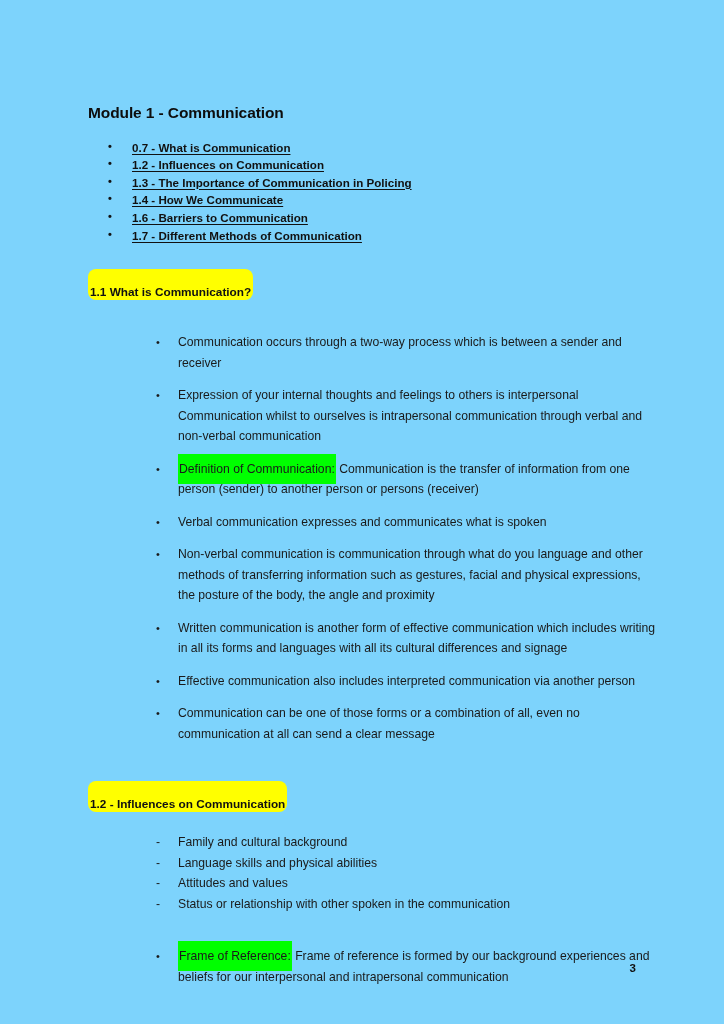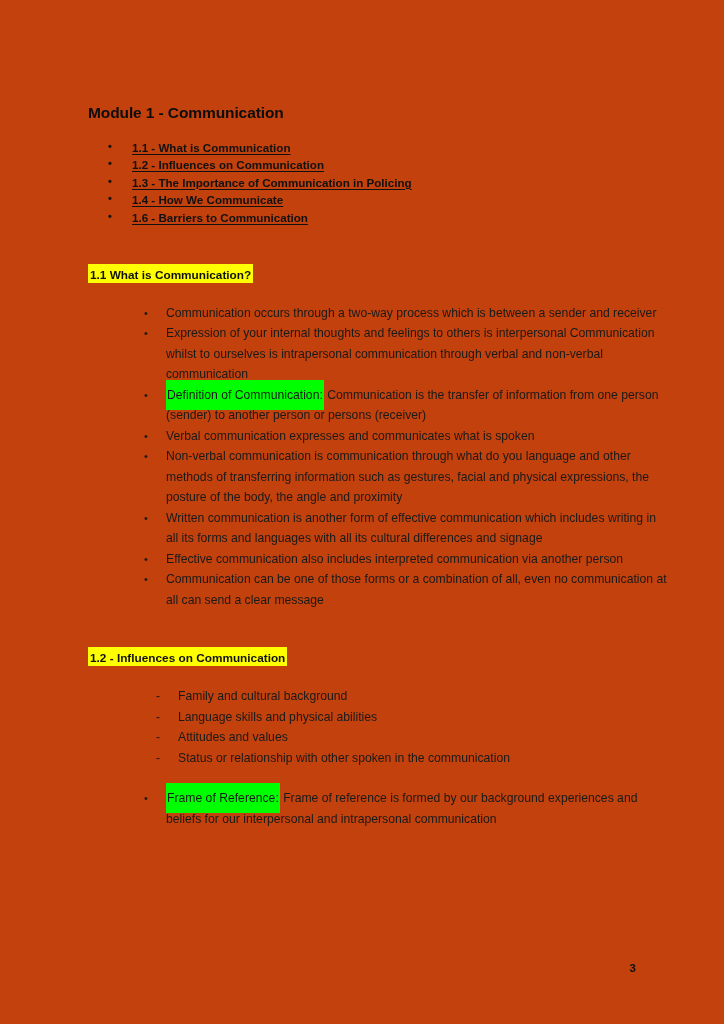--- a/index.html
+++ b/index.html
@@ -8,21 +8,21 @@
     background: #ffffff;
   }
   body {
     font-family: "Liberation Sans", sans-serif;
     color: #111111;
   }
   .page {
     position: relative;
     width: 724px;
     height: 1024px;
-    background: #c2410c;
+    background: #7dd3fc;
     overflow: hidden;
     box-sizing: border-box;
   }
   .content {
     position: absolute;
     left: 88px;
     top: 104px;
     width: 580px;
   }
 
@@ -69,40 +69,41 @@
   .section-heading {
     font-size: 11.8px;
     font-weight: bold;
     line-height: 16px;
     color: #111111;
     margin: 0;
     padding: 0;
   }
   .hl-yellow {
     background: #ffff00;
-    padding: 4px 2px 1px 2px;
+    padding: 16px 2px 1px 2px;
+    border-radius: 8px;
   }
   .hl-green {
     background: #00ff00;
     padding: 8px 1px;
   }
 
   
   ul.bullets {
     list-style: none;
     margin: 0;
     padding: 0;
   }
   ul.bullets > li {
     position: relative;
     padding-left: 78px;
     font-size: 12.2px;
     line-height: 20.5px;
     color: #1a1a1a;
-    margin: 0;
+    margin: 12px;
   }
   ul.bullets > li::before {
     content: "\2022";
     position: absolute;
     left: 56px;
     top: 0;
     font-size: 11px;
     line-height: 20.5px;
     color: #1a1a1a;
   }
@@ -144,25 +145,26 @@
 </style>
 </head>
 <body>
 
 <div class="page">
   <div class="content">
 
     <h1 class="doc-title">Module 1 - Communication</h1>
 
     <ul class="toc">
-      <li class="toc-item"><span class="toc-link">1.1 - What is Communication</span></li>
+      <li class="toc-item"><span class="toc-link">0.7 - What is Communication</span></li>
       <li class="toc-item"><span class="toc-link">1.2 - Influences on Communication</span></li>
       <li class="toc-item"><span class="toc-link">1.3 - The Importance of Communication in Policing</span></li>
       <li class="toc-item"><span class="toc-link">1.4 - How We Communicate</span></li>
       <li class="toc-item"><span class="toc-link">1.6 - Barriers to Communication</span></li>
+      <li class="toc-item"><span class="toc-link">1.7 - Different Methods of Communication</span></li>
     </ul>
 
     <div class="gap-xl"></div>
 
     <div class="section-heading"><span class="hl-yellow">1.1 What is Communication?</span></div>
 
     <div class="gap-md"></div>
 
     <ul class="bullets">
       <li><span>Communication occurs through a two-way process which is between a sender and receiver</span></li>

